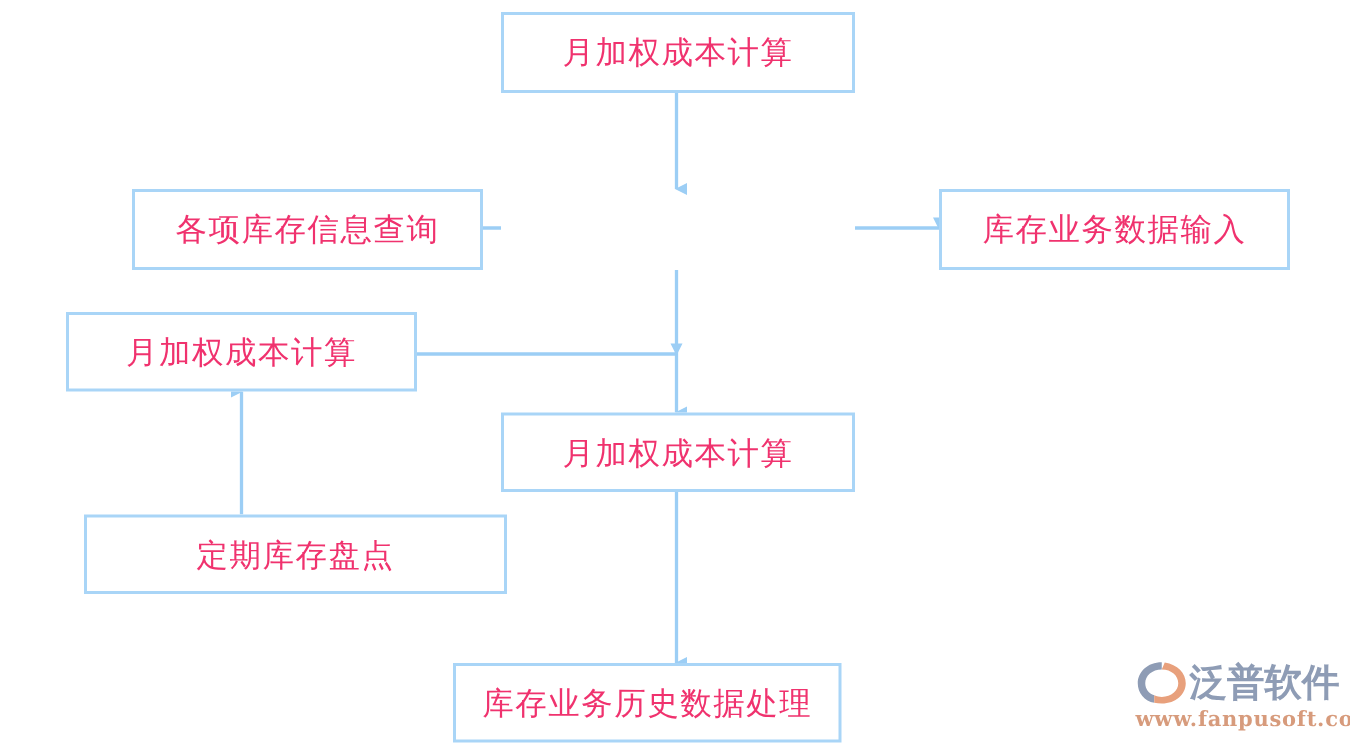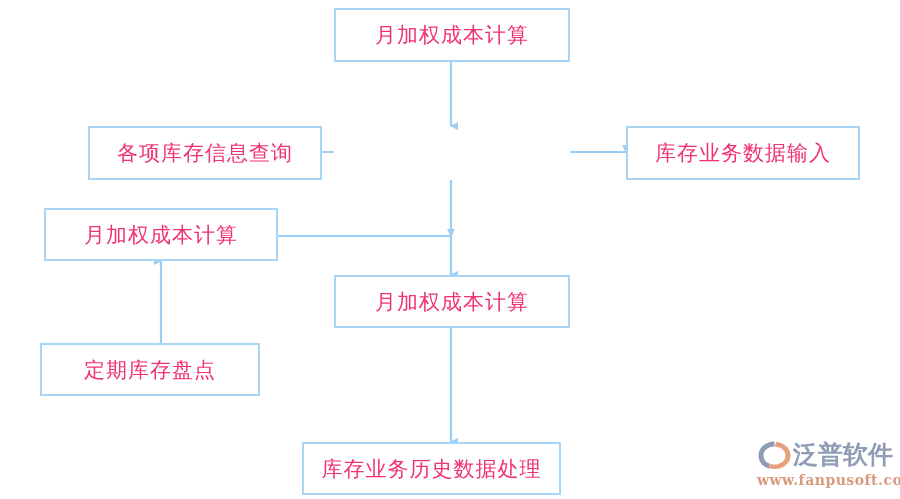--- a/index.html
+++ b/index.html
@@ -56,21 +56,21 @@
     height: 36px;
   }
   #wm-mark {
     width: 34px;
     height: 32px;
     flex: 0 0 34px;
     margin-right: 2px;
   }
   #wm-name {
     color: #8e9cb5;
-    font-family: Liberation Serif, serif;
+    font-family: Liberation Sans, sans-serif;
     font-size: 25px;
     font-weight: bold;
     line-height: 30px;
     letter-spacing: 0px;
   }
   #wm-url {
     color: #d79b7c;
     font-family: "DejaVu Serif", "Liberation Serif", serif;
     font-size: 14px;
     font-weight: bold;
@@ -129,21 +129,21 @@
   </div>
 
   <div class="node" style="left:44px; top:208px; width:234px; height:53px;">
     <span>月加权成本计算</span>
   </div>
 
   <div class="node" style="left:334px; top:275px; width:236px; height:53px;">
     <span>月加权成本计算</span>
   </div>
 
-  <div class="node" style="left:40px; top:343px; width:220px; height:53px;">
+  <div class="node" style="left:56px; top:343px; width:282px; height:53px;">
     <span>定期库存盘点</span>
   </div>
 
   <div class="node" style="left:302px; top:442px; width:259px; height:53px;">
     <span>库存业务历史数据处理</span>
   </div>
 
   <div id="watermark">
     <div id="wm-row">
       <svg id="wm-mark" viewBox="0 0 34 32" xmlns="http://www.w3.org/2000/svg">

